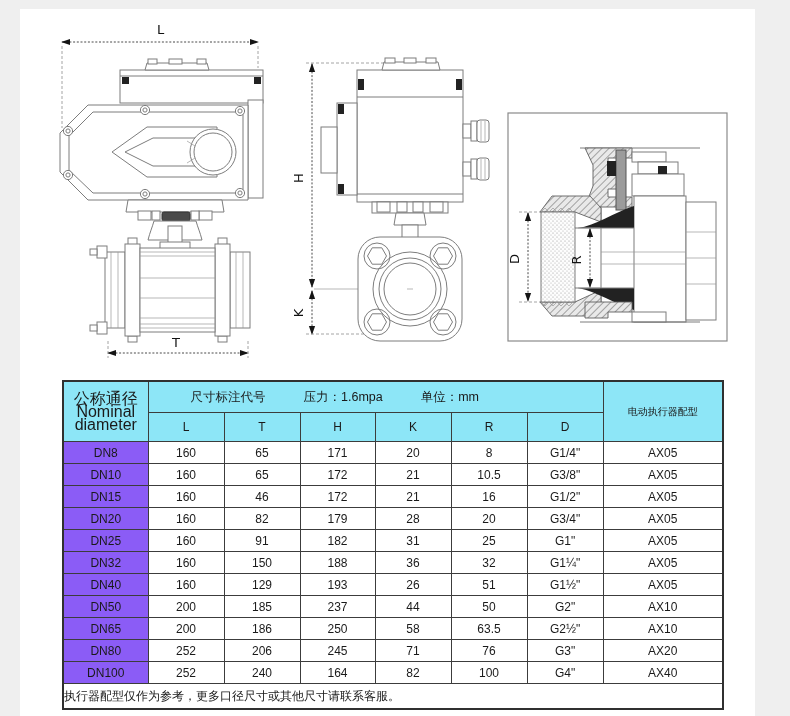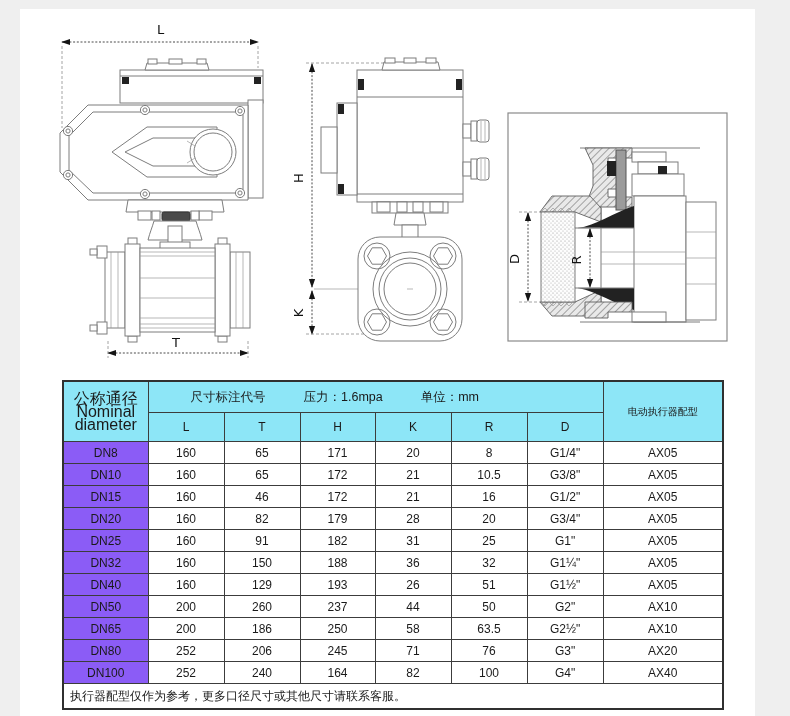--- a/index.html
+++ b/index.html
@@ -30,21 +30,21 @@
   table.spec{border:2px solid #303030;}
   table.spec th,table.spec td{
     border:1px solid #3c3c3c;text-align:center;vertical-align:middle;
     padding:0;font-weight:normal;overflow:hidden;white-space:nowrap;
   }
   table.spec thead th{background:#8de6f7;}
   td.dn-cell{background:#8b5cf6;}
   tr.hdr1 th{height:30px;}
   tr.hdr2 th{height:28px;}
   tbody tr td{height:21px;}
-  tr.note-row td{height:24px;text-align:left;padding-left:6px;}
+  tr.note-row td{height:24px;text-align:left;}
   .nominal-block span{display:block;line-height:13px;font-size:16px;}
   .merged-head{display:flex;align-items:center;gap:38px;padding-left:42px;font-size:12.5px;}
   .actuator-head{font-size:10px;}
 </style>
 </head>
 <body>
 
 <div class="content-sheet"></div>
 
 <svg class="drawings" width="790" height="368" viewBox="0 0 790 368">
@@ -379,21 +379,21 @@
         <td>129</td>
         <td>193</td>
         <td>26</td>
         <td>51</td>
         <td>G1½"</td>
         <td>AX05</td>
       </tr>
       <tr>
         <td class="dn-cell">DN50</td>
         <td>200</td>
-        <td>260</td>
+        <td>185</td>
         <td>237</td>
         <td>44</td>
         <td>50</td>
         <td>G2"</td>
         <td>AX10</td>
       </tr>
       <tr>
         <td class="dn-cell">DN65</td>
         <td>200</td>
         <td>186</td>

